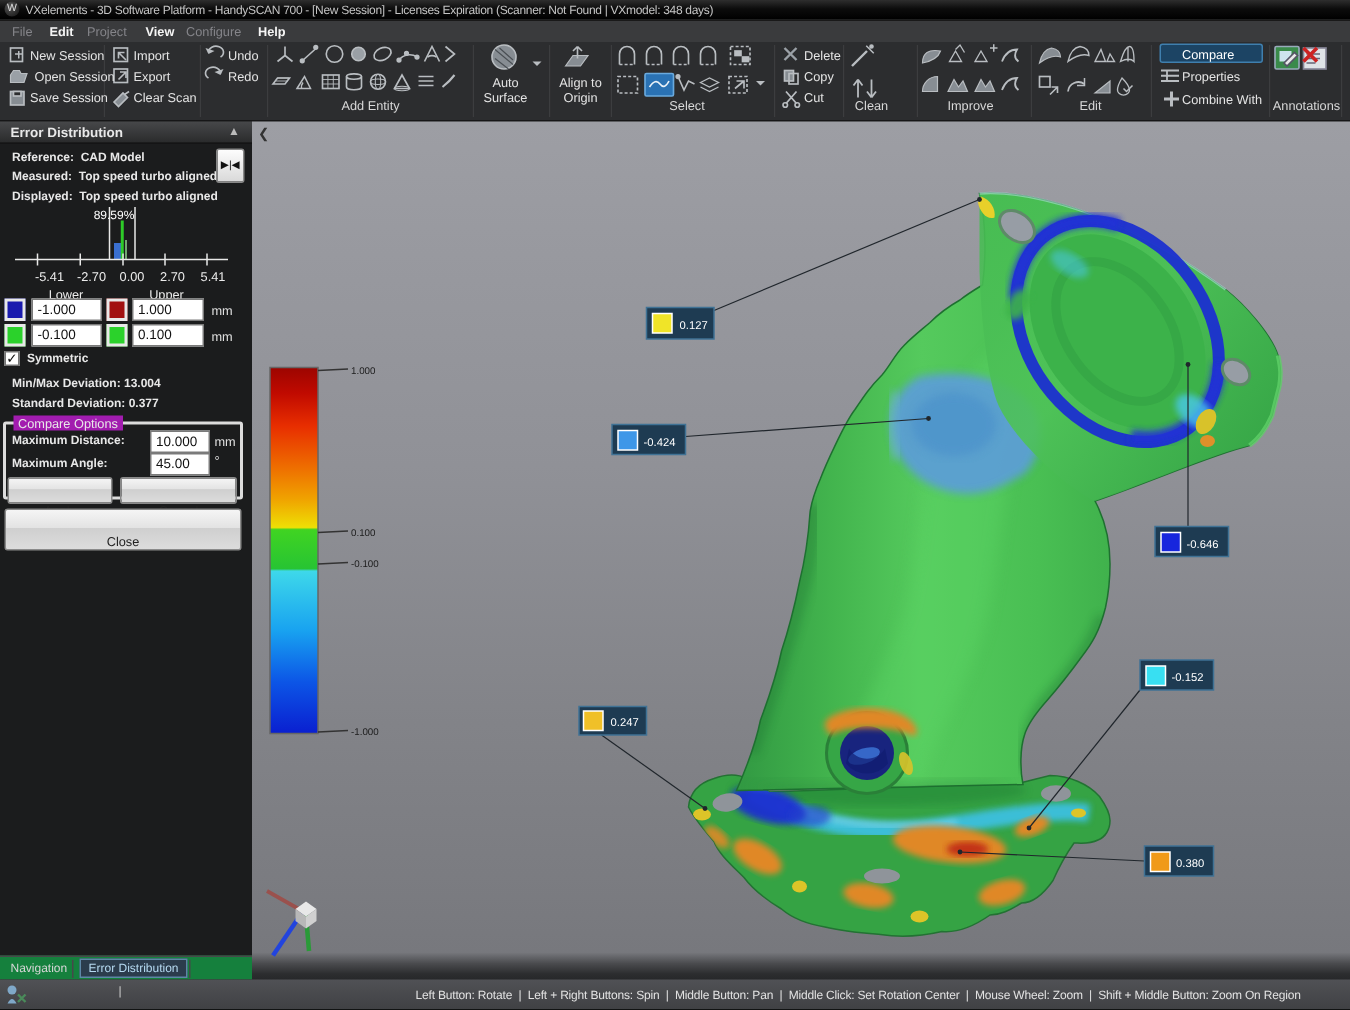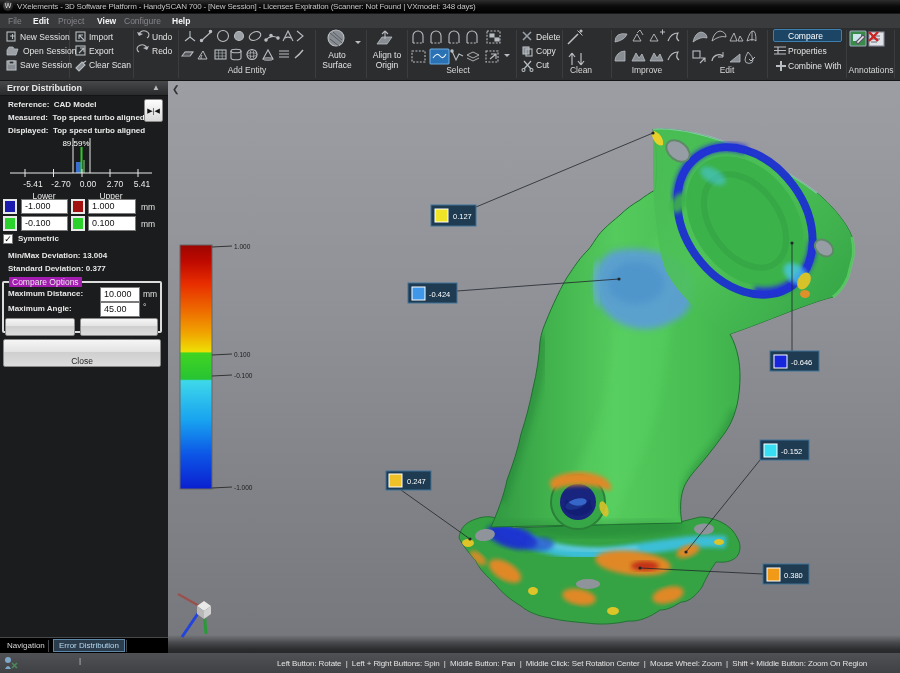--- a/index.html
+++ b/index.html
@@ -24,21 +24,21 @@
 #phead{position:absolute;left:0;top:0;width:168px;height:15px;background:linear-gradient(#47484a,#2a2b2c);border-bottom:1px solid #141415;}
 #phead b{position:absolute;left:7px;top:2px;font-size:9px;}
 .pline{position:absolute;left:8px;white-space:nowrap;font-size:8px;font-weight:bold;}
 .inp{position:absolute;background:#fff;border:1px solid #7a7a7a;color:#111;font-size:9px;padding:1px 0 0 3px;height:15px;}
 .sw{position:absolute;width:14px;height:15px;border:2px solid #e8e8e8;}
 .unit{position:absolute;color:#e0e0e0;}
 .btn{position:absolute;background:linear-gradient(#f5f5f5,#e3e3e3 45%,#cfcfcf 46%,#dcdcdc);border:1px solid #8a8a8a;border-radius:2px;color:#222;text-align:center;font-size:8.5px;padding-top:16px;}
 #grpbox{position:absolute;left:2px;top:200px;width:160px;height:52px;border:2px solid #dcdcdc;border-radius:2px;}
 #grpbox .leg{position:absolute;left:5px;top:-6px;background:#a21caf;padding:0 3px;}
 
-#tabbar{left:0;top:637px;width:168px;height:16px;background:#000000;border-top:1px solid #47484a;font-size:8px;color:#d6d6d6;}
+#tabbar{left:0;top:637px;width:168px;height:16px;background:#15803d;border-top:1px solid #47484a;font-size:8px;color:#d6d6d6;}
 #tabbar .tab{position:absolute;top:2px;height:13px;padding:1px 5px 0 5px;}
 #tabbar .sep{position:absolute;top:2px;width:1px;height:12px;background:#47484a;}
 #tabbar .active{background:#2b3c4c;border:1px solid #5d87a6;color:#b5d9f0;}
 
 #status{left:0;top:653px;width:900px;height:20px;background:linear-gradient(#505155,#404144);color:#e2e2e2;font-size:8px;}
 
 #viewport{left:168px;top:81px;width:732px;height:574px;background:linear-gradient(#9d9ea4 0%,#909197 40%,#828388 70%,#7a7b80 90%,#77787d 96.5%,#4a4b4e 97.8%,#2c2d2f 99%,#242527 100%);}
 </style>
 </head>
 <body>

